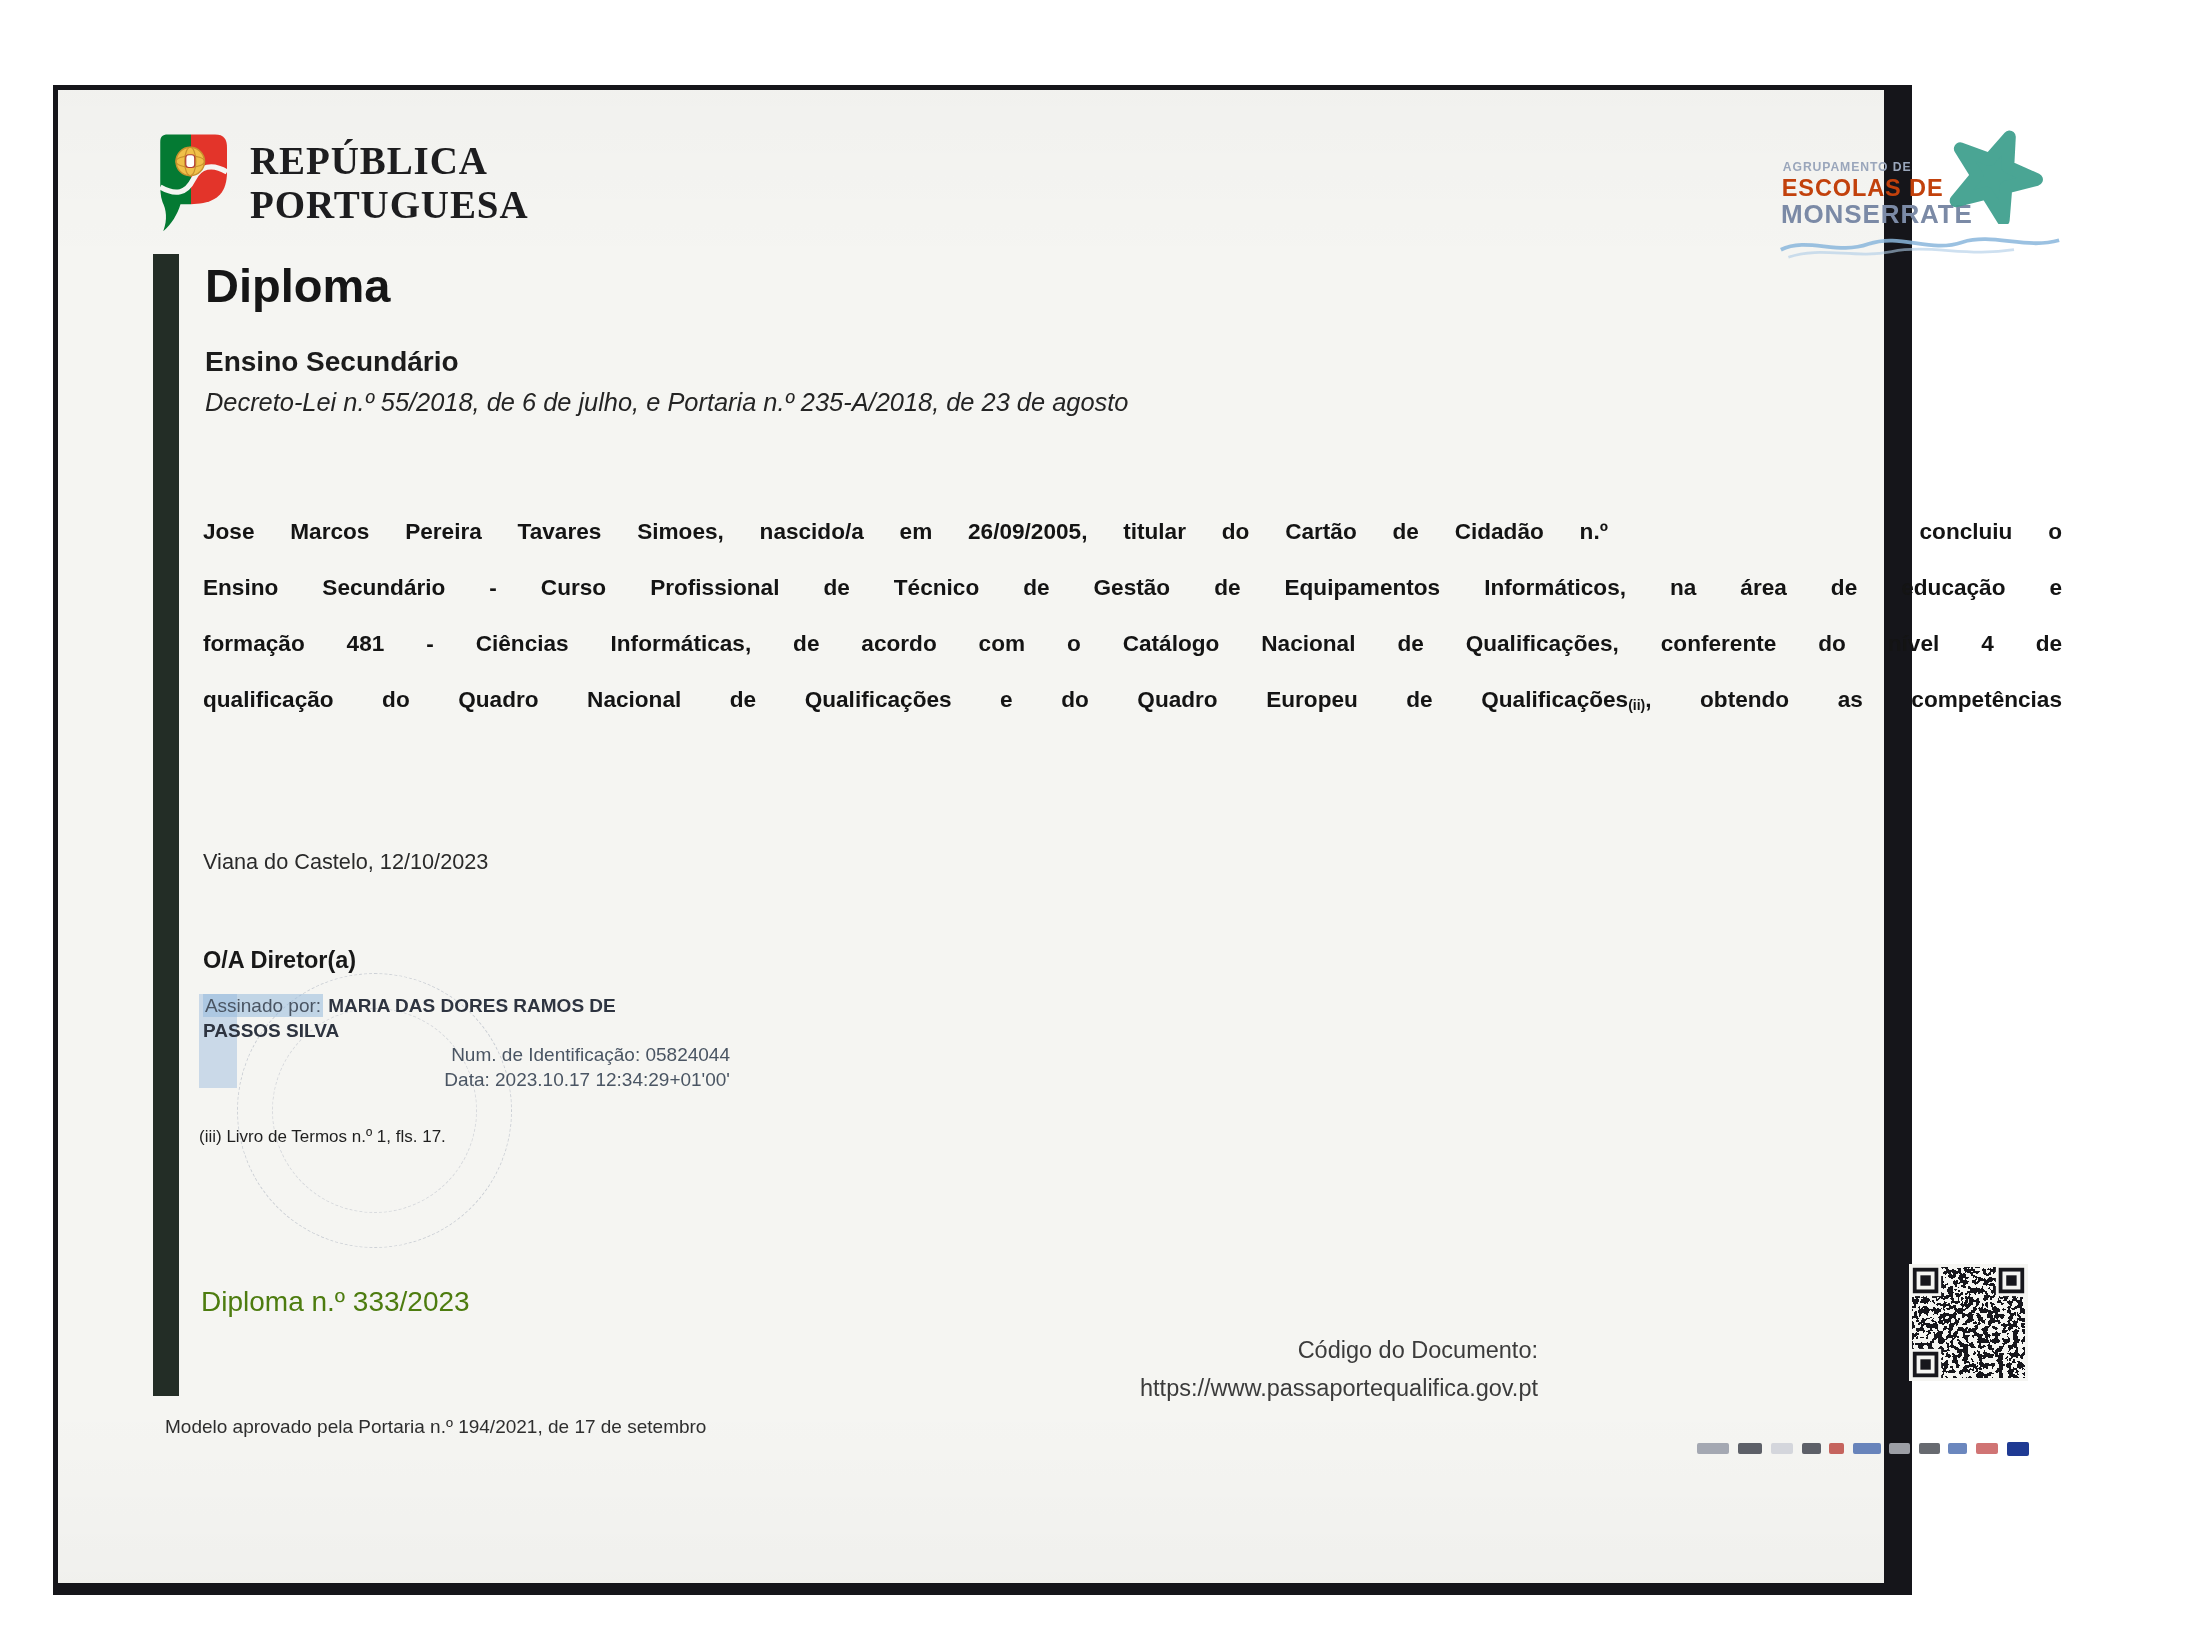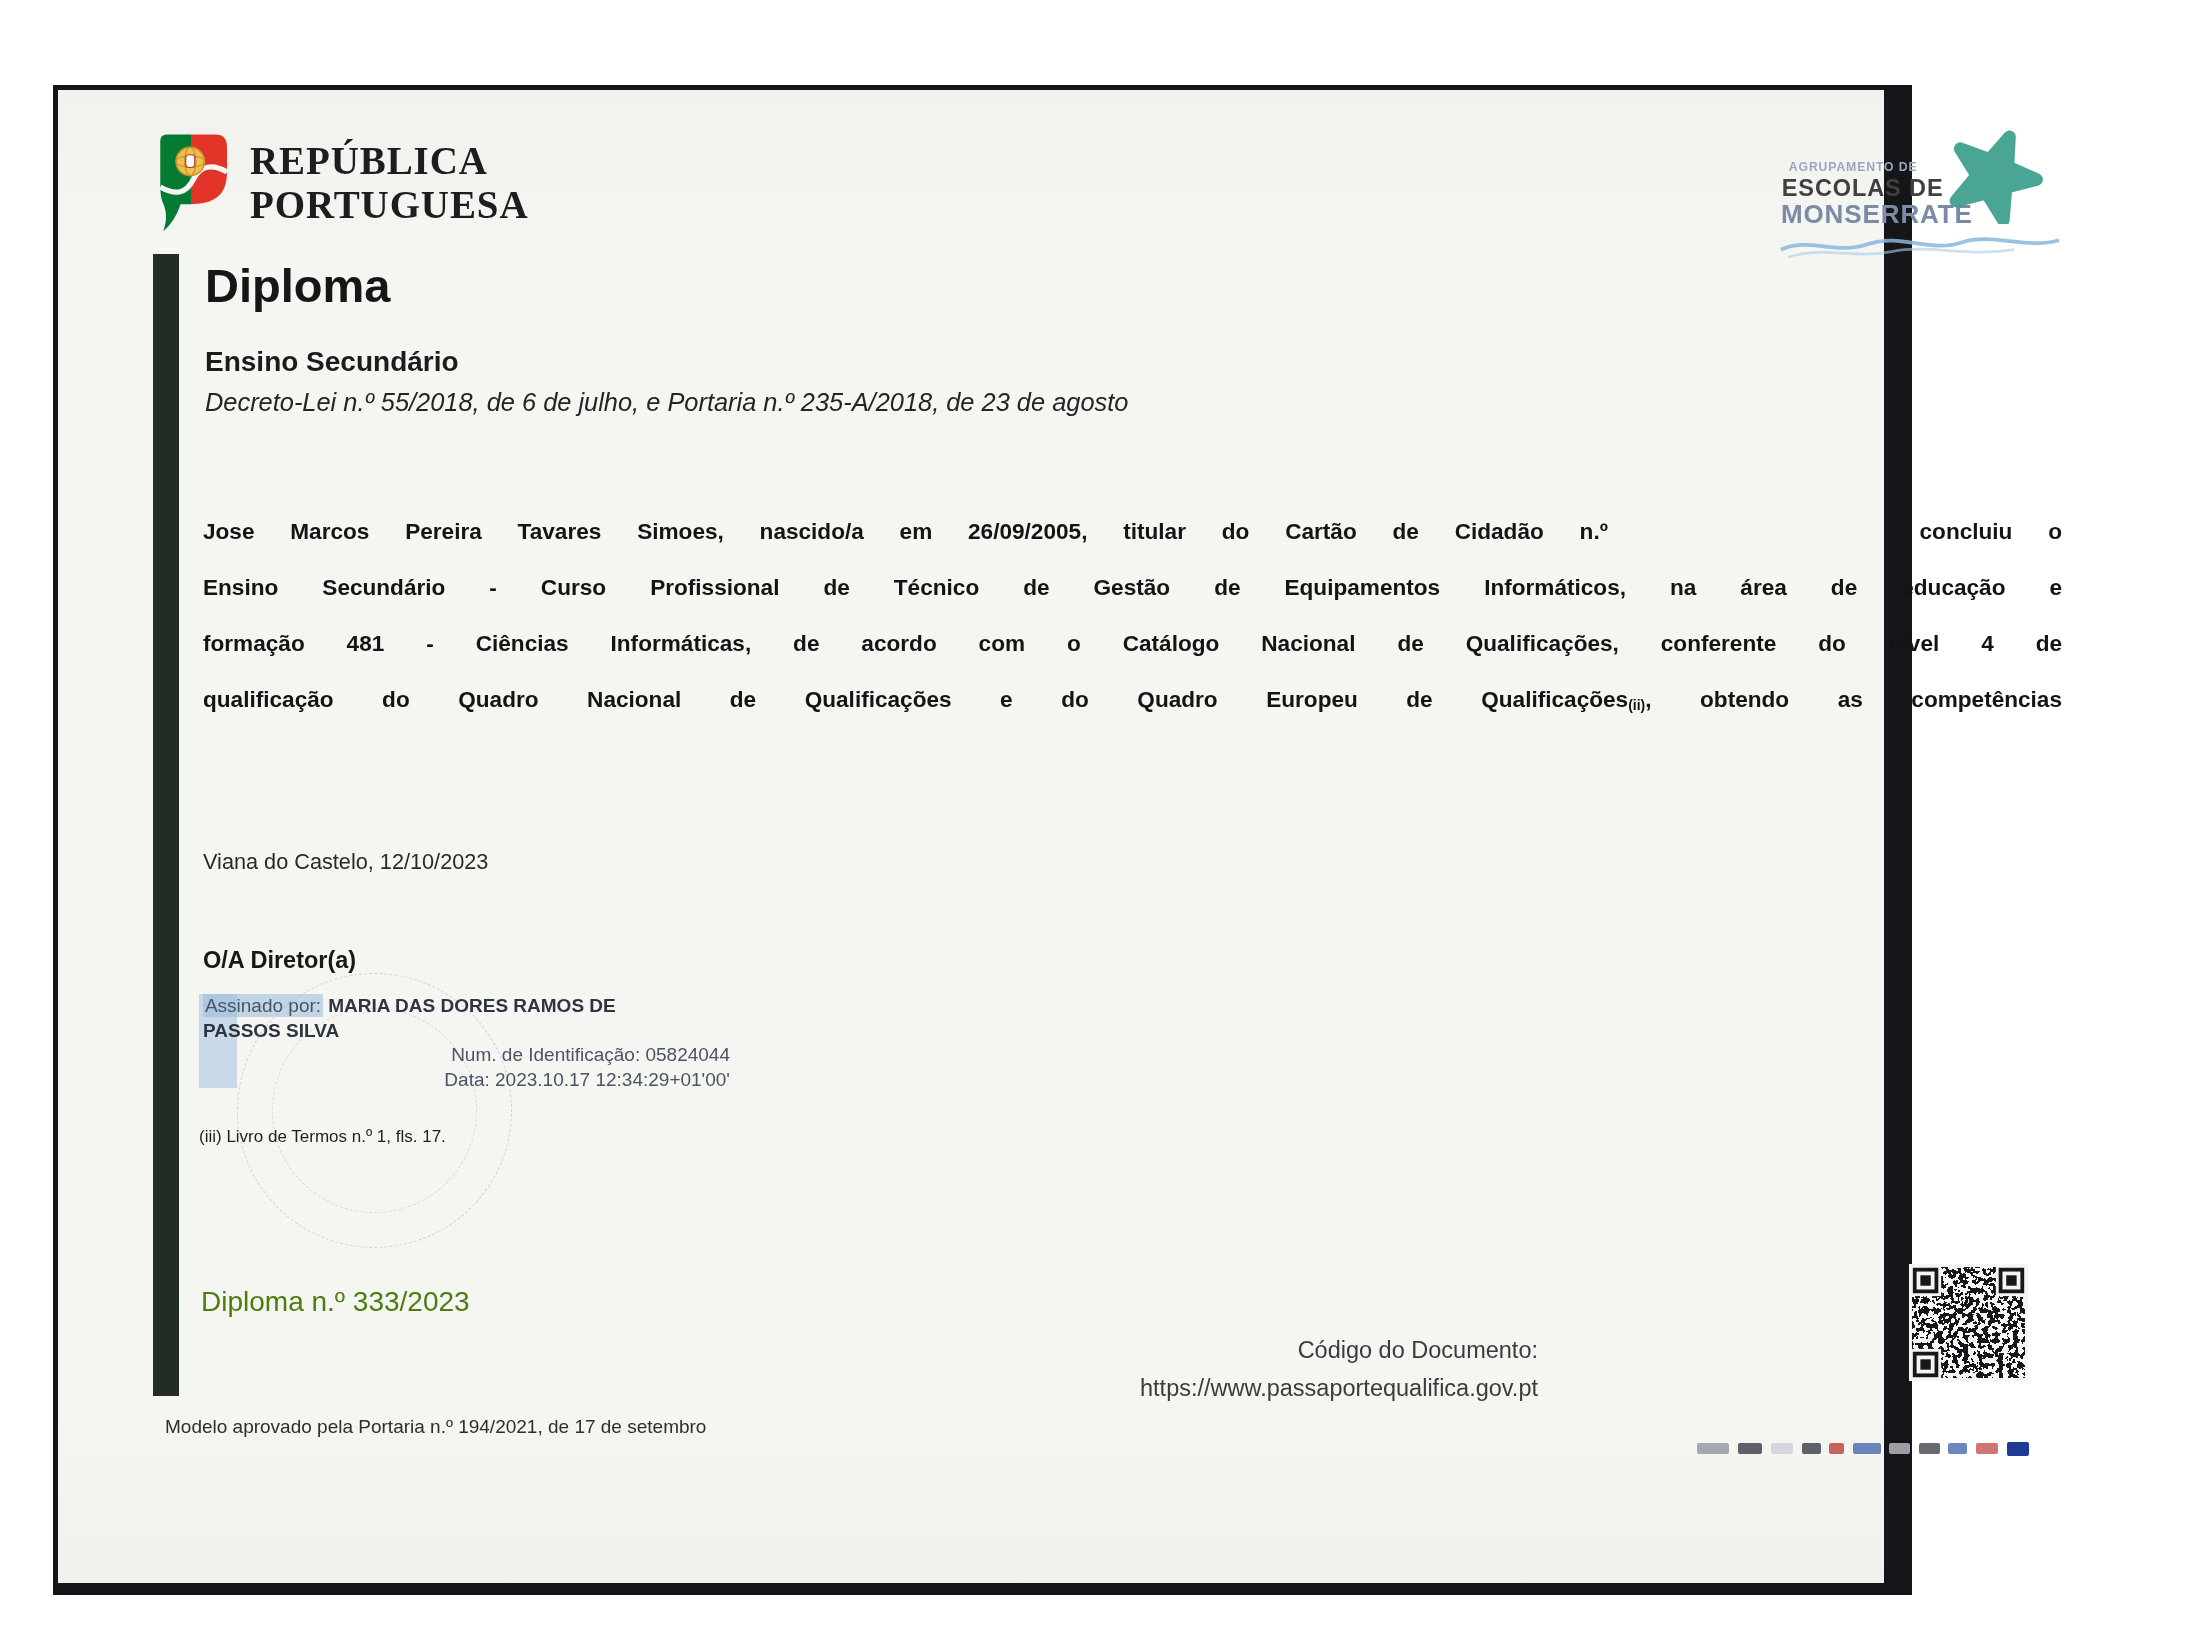--- a/index.html
+++ b/index.html
@@ -10,22 +10,22 @@
   .paper-inner{position:absolute;inset:0;}
   
   .paper-inner:before{content:"";position:absolute;inset:0;
      background:linear-gradient(180deg, rgba(0,0,0,0.015), rgba(0,0,0,0) 12%, rgba(0,0,0,0) 88%, rgba(0,0,0,0.02));}
 
   
   .gov-logo{position:absolute;left:97px;top:37px;width:75px;height:111px;}
   .gov-wordmark{position:absolute;left:192px;top:49px;font-family:"Liberation Serif", serif;
      font-weight:700;font-size:39px;line-height:44px;letter-spacing:0.9px;color:#1d1d1f;}
   .school-logo{position:absolute;left:1721px;top:49px;width:301px;height:122px;}
-  .school-l1{position:absolute;left:3.8px;top:21px;font-size:12.2px;letter-spacing:0.9px;color:#9aa6bb;font-weight:700;margin-left:6px;}
-  .school-l2{position:absolute;left:2.8px;top:36px;font-size:23.5px;letter-spacing:0.9px;color:#404040;font-weight:700;}
+  .school-l1{position:absolute;left:3.8px;top:21px;font-size:12.2px;letter-spacing:0.9px;color:#9aa6bb;font-weight:700;}
+  .school-l2{position:absolute;left:2.8px;top:36px;font-size:23.5px;letter-spacing:0.9px;color:#c2410c;font-weight:700;}
   .school-l3{position:absolute;left:1.9px;top:60px;font-size:26px;letter-spacing:0.9px;color:#7b8aa6;font-weight:700;}
   .starfish{position:absolute;left:166px;top:-13px;width:98px;height:98px;}
   .wave{position:absolute;left:0px;top:90px;width:282px;height:32px;}
 
   
   .accent-bar{position:absolute;left:95px;top:164px;width:26px;height:1142px;background:#232d26;}
   .doc-title{position:absolute;left:147px;top:168px;font-size:47px;font-weight:700;color:#161616;}
   .doc-level{position:absolute;left:147px;top:256px;font-size:28px;font-weight:700;color:#1c1c1c;}
   .doc-legal{position:absolute;left:147px;top:298px;font-size:25.4px;font-style:italic;color:#242424;}
 

